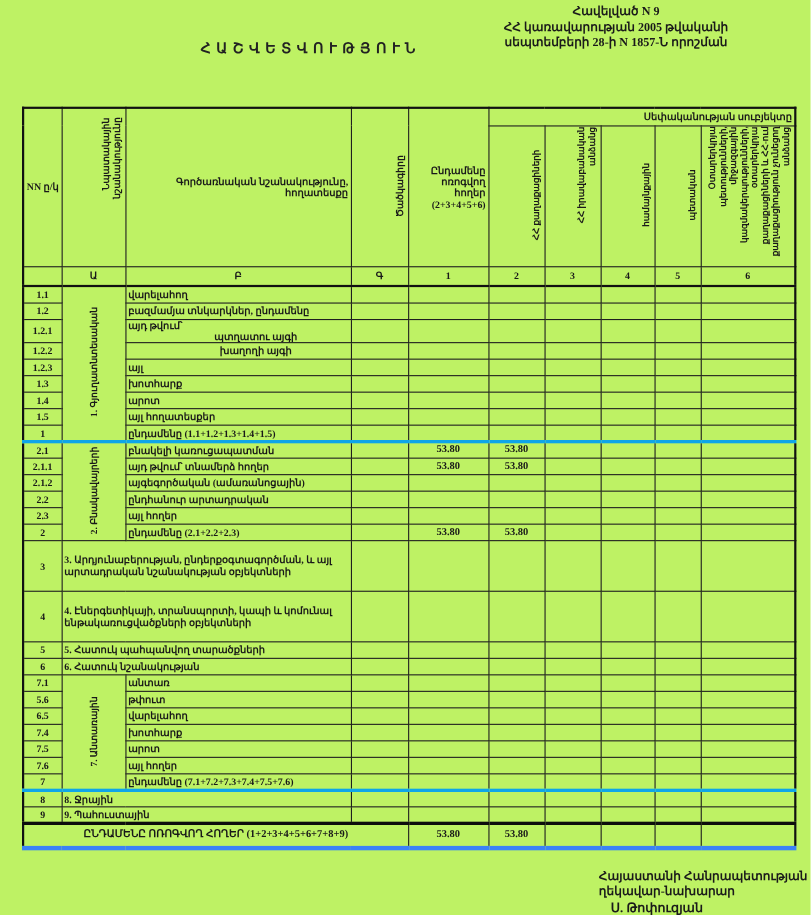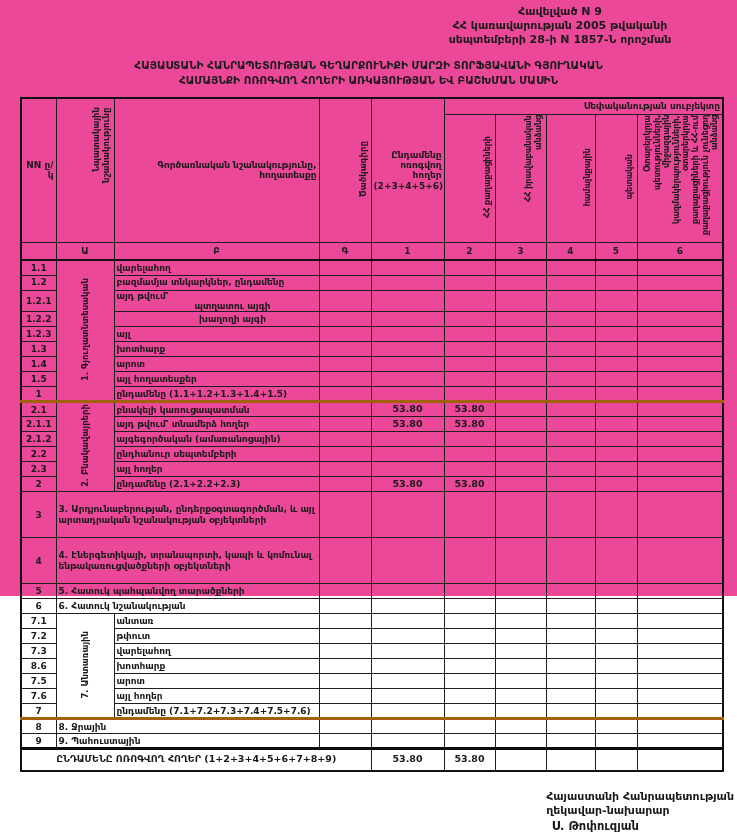--- a/index.html
+++ b/index.html
@@ -4,21 +4,21 @@
 <style>
   * { box-sizing: border-box; margin: 0; padding: 0; }
   html, body { background: #ffffff; }
   body {
     width: 737px; height: 832px;
     font-family: "DejaVu Sans", sans-serif;
     color: #161616;
     position: relative;
     overflow: hidden;
   }
-  .page { width: 737px; height: 596px; background: #ec4899; position: relative; }
+  .page { width: 737px; height: 832px; background: #bef264; position: relative; font-family: Liberation Serif, serif; }
 
   
   .annex-block {
     position: absolute; top: 5px; right: 12px; width: 330px;
     text-align: center; font-size: 11px; font-weight: 700; line-height: 1.25;
     color: #1a1a1a;
   }
   .doc-title {
     position: absolute; top: 36px; left: 0; width: 565px;
     text-align: center; font-size: 13px; font-weight: 700; letter-spacing: 5px;
@@ -50,22 +50,22 @@
   }
   .vtext.big { font-size: 8.5px; }
   tr.index-row td { height: 18px; text-align: center; font-weight: 700; border-bottom: 2px solid #111; }
   tbody td { height: 15px; }
   tr.tall td { height: 46px; }
   td.nn { text-align: center; font-weight: 700; }
   td.name { text-align: left; margin-top: 28px; }
   td.name .center-part { display: block; text-align: center; padding-left: 32px; }
   td.val { text-align: center; font-weight: 700; font-size: 9.5px; }
   td.section-cell { text-align: center; }
-  tr.thick-top td { border-top: 3px solid #a16207; }
-  tr.total-row td { height: 22px; border-top: 3px solid #0d0d0d; border-bottom: 1px solid #3b82f6; }
+  tr.thick-top td { border-top: 3px solid #0ea5e9; }
+  tr.total-row td { height: 22px; border-top: 3px solid #0d0d0d; border-bottom: 4px solid #3b82f6; }
   tr.total-row td.name { text-align: center; font-weight: 700; font-size: 9.5px; }
 
   
   .footer {
     position: absolute; top: 790px; left: 44px; width: 690px;
     display: flex; align-items: flex-end; justify-content: space-between;
     font-size: 11px; font-weight: 700; color: #1a1a1a; line-height: 1.3; flex-direction: column;
   }
   .footer .sig { padding-right: 95px; padding-bottom: 4px; font-size: 11.5px; margin-left: 33px; }
 </style>
@@ -73,25 +73,22 @@
 <body>
 
 <div class="page">
 
   <div class="annex-block">
     <div>Հավելված N 9</div>
     <div>ՀՀ կառավարության 2005 թվականի</div>
     <div>սեպտեմբերի 28-ի N 1857-Ն որոշման</div>
   </div>
 
-
-  <div class="doc-subtitle">
-    <div>ՀԱՅԱՍՏԱՆԻ ՀԱՆՐԱՊԵՏՈՒԹՅԱՆ ԳԵՂԱՐՔՈՒՆԻՔԻ ՄԱՐԶԻ ՏՈՐՖՅԱՎԱՆԻ ԳՅՈՒՂԱԿԱՆ</div>
-    <div>ՀԱՄԱՅՆՔԻ ՈՌՈԳՎՈՂ ՀՈՂԵՐԻ ԱՌԿԱՅՈՒԹՅԱՆ ԵՎ ԲԱՇԽՄԱՆ ՄԱՍԻՆ</div>
-  </div>
+  <div class="doc-title">ՀԱՇՎԵՏՎՈՒԹՅՈՒՆ</div>
+
 
   <div class="tbl-wrap">
     <table>
       <colgroup>
         <col style="width:35px">
           <col style="width:58px">
           <col style="width:205px">
         <col style="width:52px">
           <col style="width:73px">
           <col style="width:51px">
@@ -261,21 +258,21 @@
             <td></td>
             <td class="val"></td>
             <td class="val"></td>
             <td class="val"></td>
             <td class="val"></td>
             <td class="val"></td>
             <td class="val"></td>
           </tr>
           <tr>
             <td class="nn">2.2</td>
-            <td class="name">ընդհանուր սեպտեմբերի</td>
+            <td class="name">ընդհանուր արտադրական</td>
             <td></td>
             <td class="val"></td>
             <td class="val"></td>
             <td class="val"></td>
             <td class="val"></td>
             <td class="val"></td>
             <td class="val"></td>
           </tr>
           <tr>
             <td class="nn">2.3</td>
@@ -349,43 +346,43 @@
             <td class="name">անտառ</td>
             <td></td>
             <td class="val"></td>
             <td class="val"></td>
             <td class="val"></td>
             <td class="val"></td>
             <td class="val"></td>
             <td class="val"></td>
           </tr>
           <tr>
-            <td class="nn">7.2</td>
+            <td class="nn">5.6</td>
             <td class="name">թփուտ</td>
             <td></td>
             <td class="val"></td>
             <td class="val"></td>
             <td class="val"></td>
             <td class="val"></td>
             <td class="val"></td>
             <td class="val"></td>
           </tr>
           <tr>
-            <td class="nn">7.3</td>
+            <td class="nn">6.5</td>
             <td class="name">վարելահող</td>
             <td></td>
             <td class="val"></td>
             <td class="val"></td>
             <td class="val"></td>
             <td class="val"></td>
             <td class="val"></td>
             <td class="val"></td>
           </tr>
           <tr>
-            <td class="nn">8.6</td>
+            <td class="nn">7.4</td>
             <td class="name">խոտհարք</td>
             <td></td>
             <td class="val"></td>
             <td class="val"></td>
             <td class="val"></td>
             <td class="val"></td>
             <td class="val"></td>
             <td class="val"></td>
           </tr>
           <tr>

